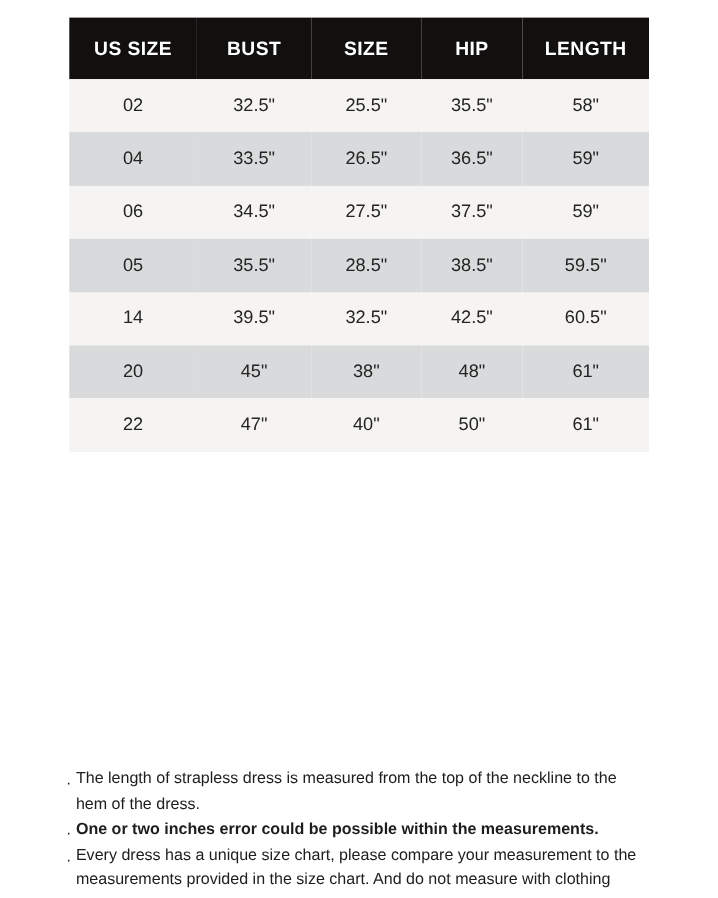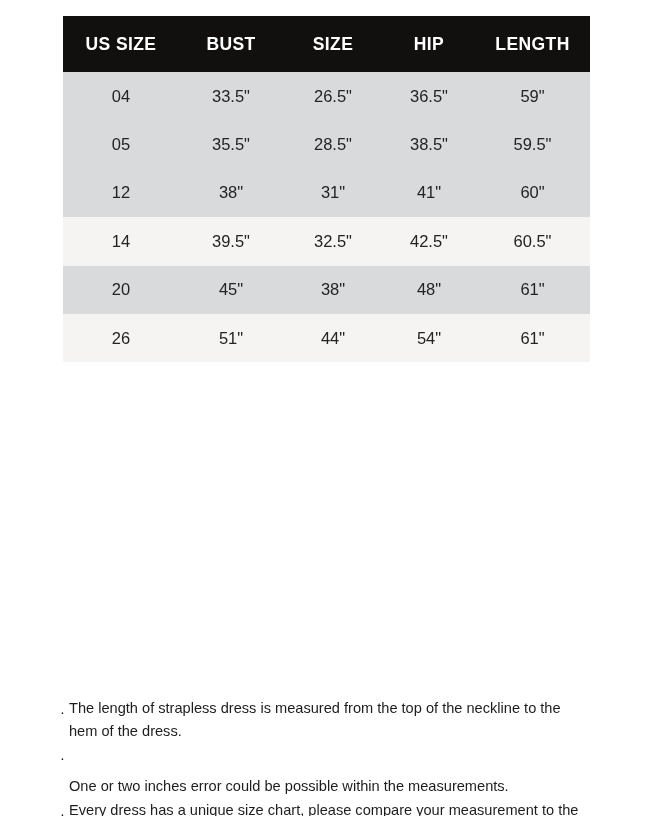--- a/index.html
+++ b/index.html
@@ -90,21 +90,21 @@
     line-height: 22.5px;
     color: #1d1d1d;
     position: relative;
     top: 4px;
   }
 
   .note-text {
     flex: 1 1 auto;
   }
 
-  .note.bold .note-text { font-weight: normal; margin-top: 32px; }
+  .note.bold .note-text { font-weight: bold; }
 </style>
 </head>
 <body>
 
 <div id="page">
 
   <table id="size-chart-table">
     <colgroup>
       <col class="c-size">
         <col class="c-bust">
@@ -115,60 +115,67 @@
     <thead>
       <tr>
         <th>US SIZE</th>
         <th>BUST</th>
         <th>SIZE</th>
         <th>HIP</th>
         <th>LENGTH</th>
       </tr>
     </thead>
     <tbody id="size-chart-body">
+        <tr class="row-light">
+          <td>02</td>
+          <td>32.5"</td>
+          <td>25.5"</td>
+          <td>35.5"</td>
+          <td>58"</td>
+        </tr>
         <tr class="row-dark">
           <td>04</td>
           <td>33.5"</td>
           <td>26.5"</td>
           <td>36.5"</td>
+          <td>59"</td>
+        </tr>
+        <tr class="row-light">
+          <td>06</td>
+          <td>34.5"</td>
+          <td>27.5"</td>
+          <td>37.5"</td>
           <td>59"</td>
         </tr>
         <tr class="row-dark">
           <td>05</td>
           <td>35.5"</td>
           <td>28.5"</td>
           <td>38.5"</td>
           <td>59.5"</td>
-        </tr>
-        <tr class="row-dark">
-          <td>12</td>
-          <td>38"</td>
-          <td>31"</td>
-          <td>41"</td>
-          <td>60"</td>
         </tr>
         <tr class="row-light">
           <td>14</td>
           <td>39.5"</td>
           <td>32.5"</td>
           <td>42.5"</td>
           <td>60.5"</td>
         </tr>
         <tr class="row-dark">
           <td>20</td>
           <td>45"</td>
           <td>38"</td>
           <td>48"</td>
           <td>61"</td>
         </tr>
         <tr class="row-light">
-          <td>26</td>
-          <td>51"</td>
-          <td>44"</td>
-          <td>54"</td>
+          <td>22</td>
+          <td>47"</td>
+          <td>40"</td>
+          <td>50"</td>
           <td>61"</td>
         </tr>
       </tbody>
   </table>
 
   <div id="footnotes">
       <div class="note">
         <span class="note-bullet">·</span>
         <span class="note-text">The length of strapless dress is measured from the top of the neckline to the hem of the dress.</span>
       </div>

